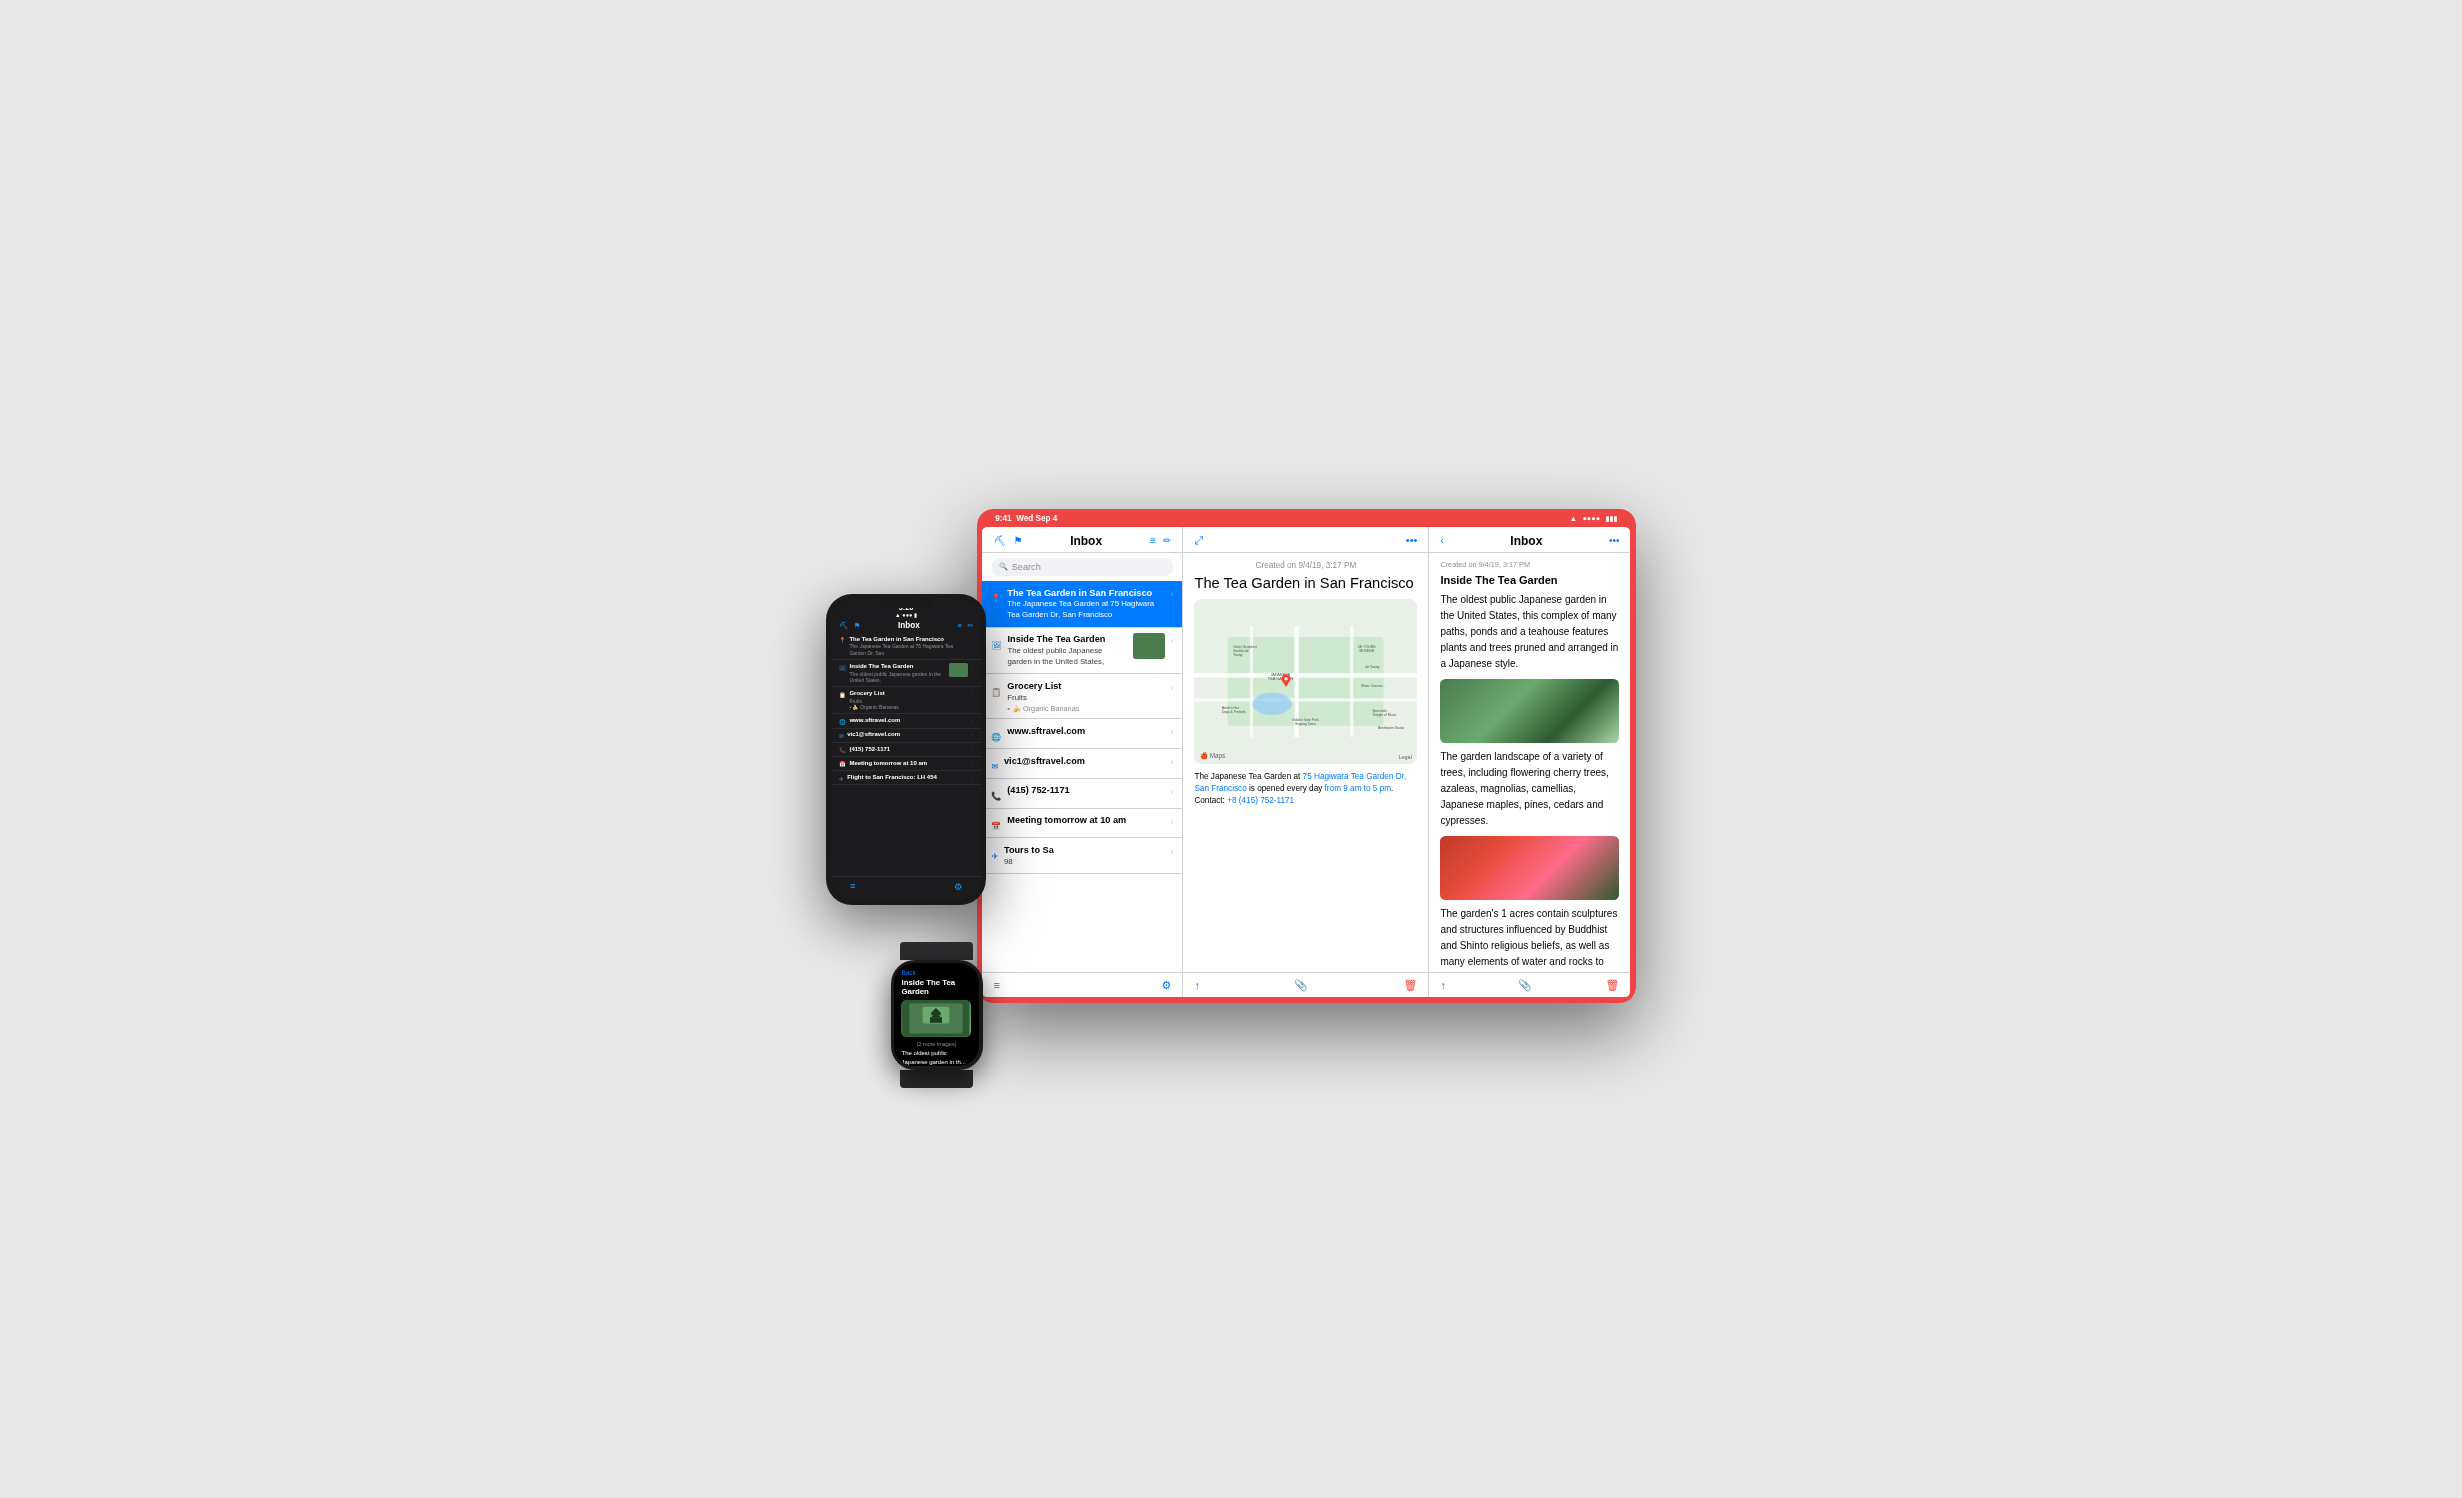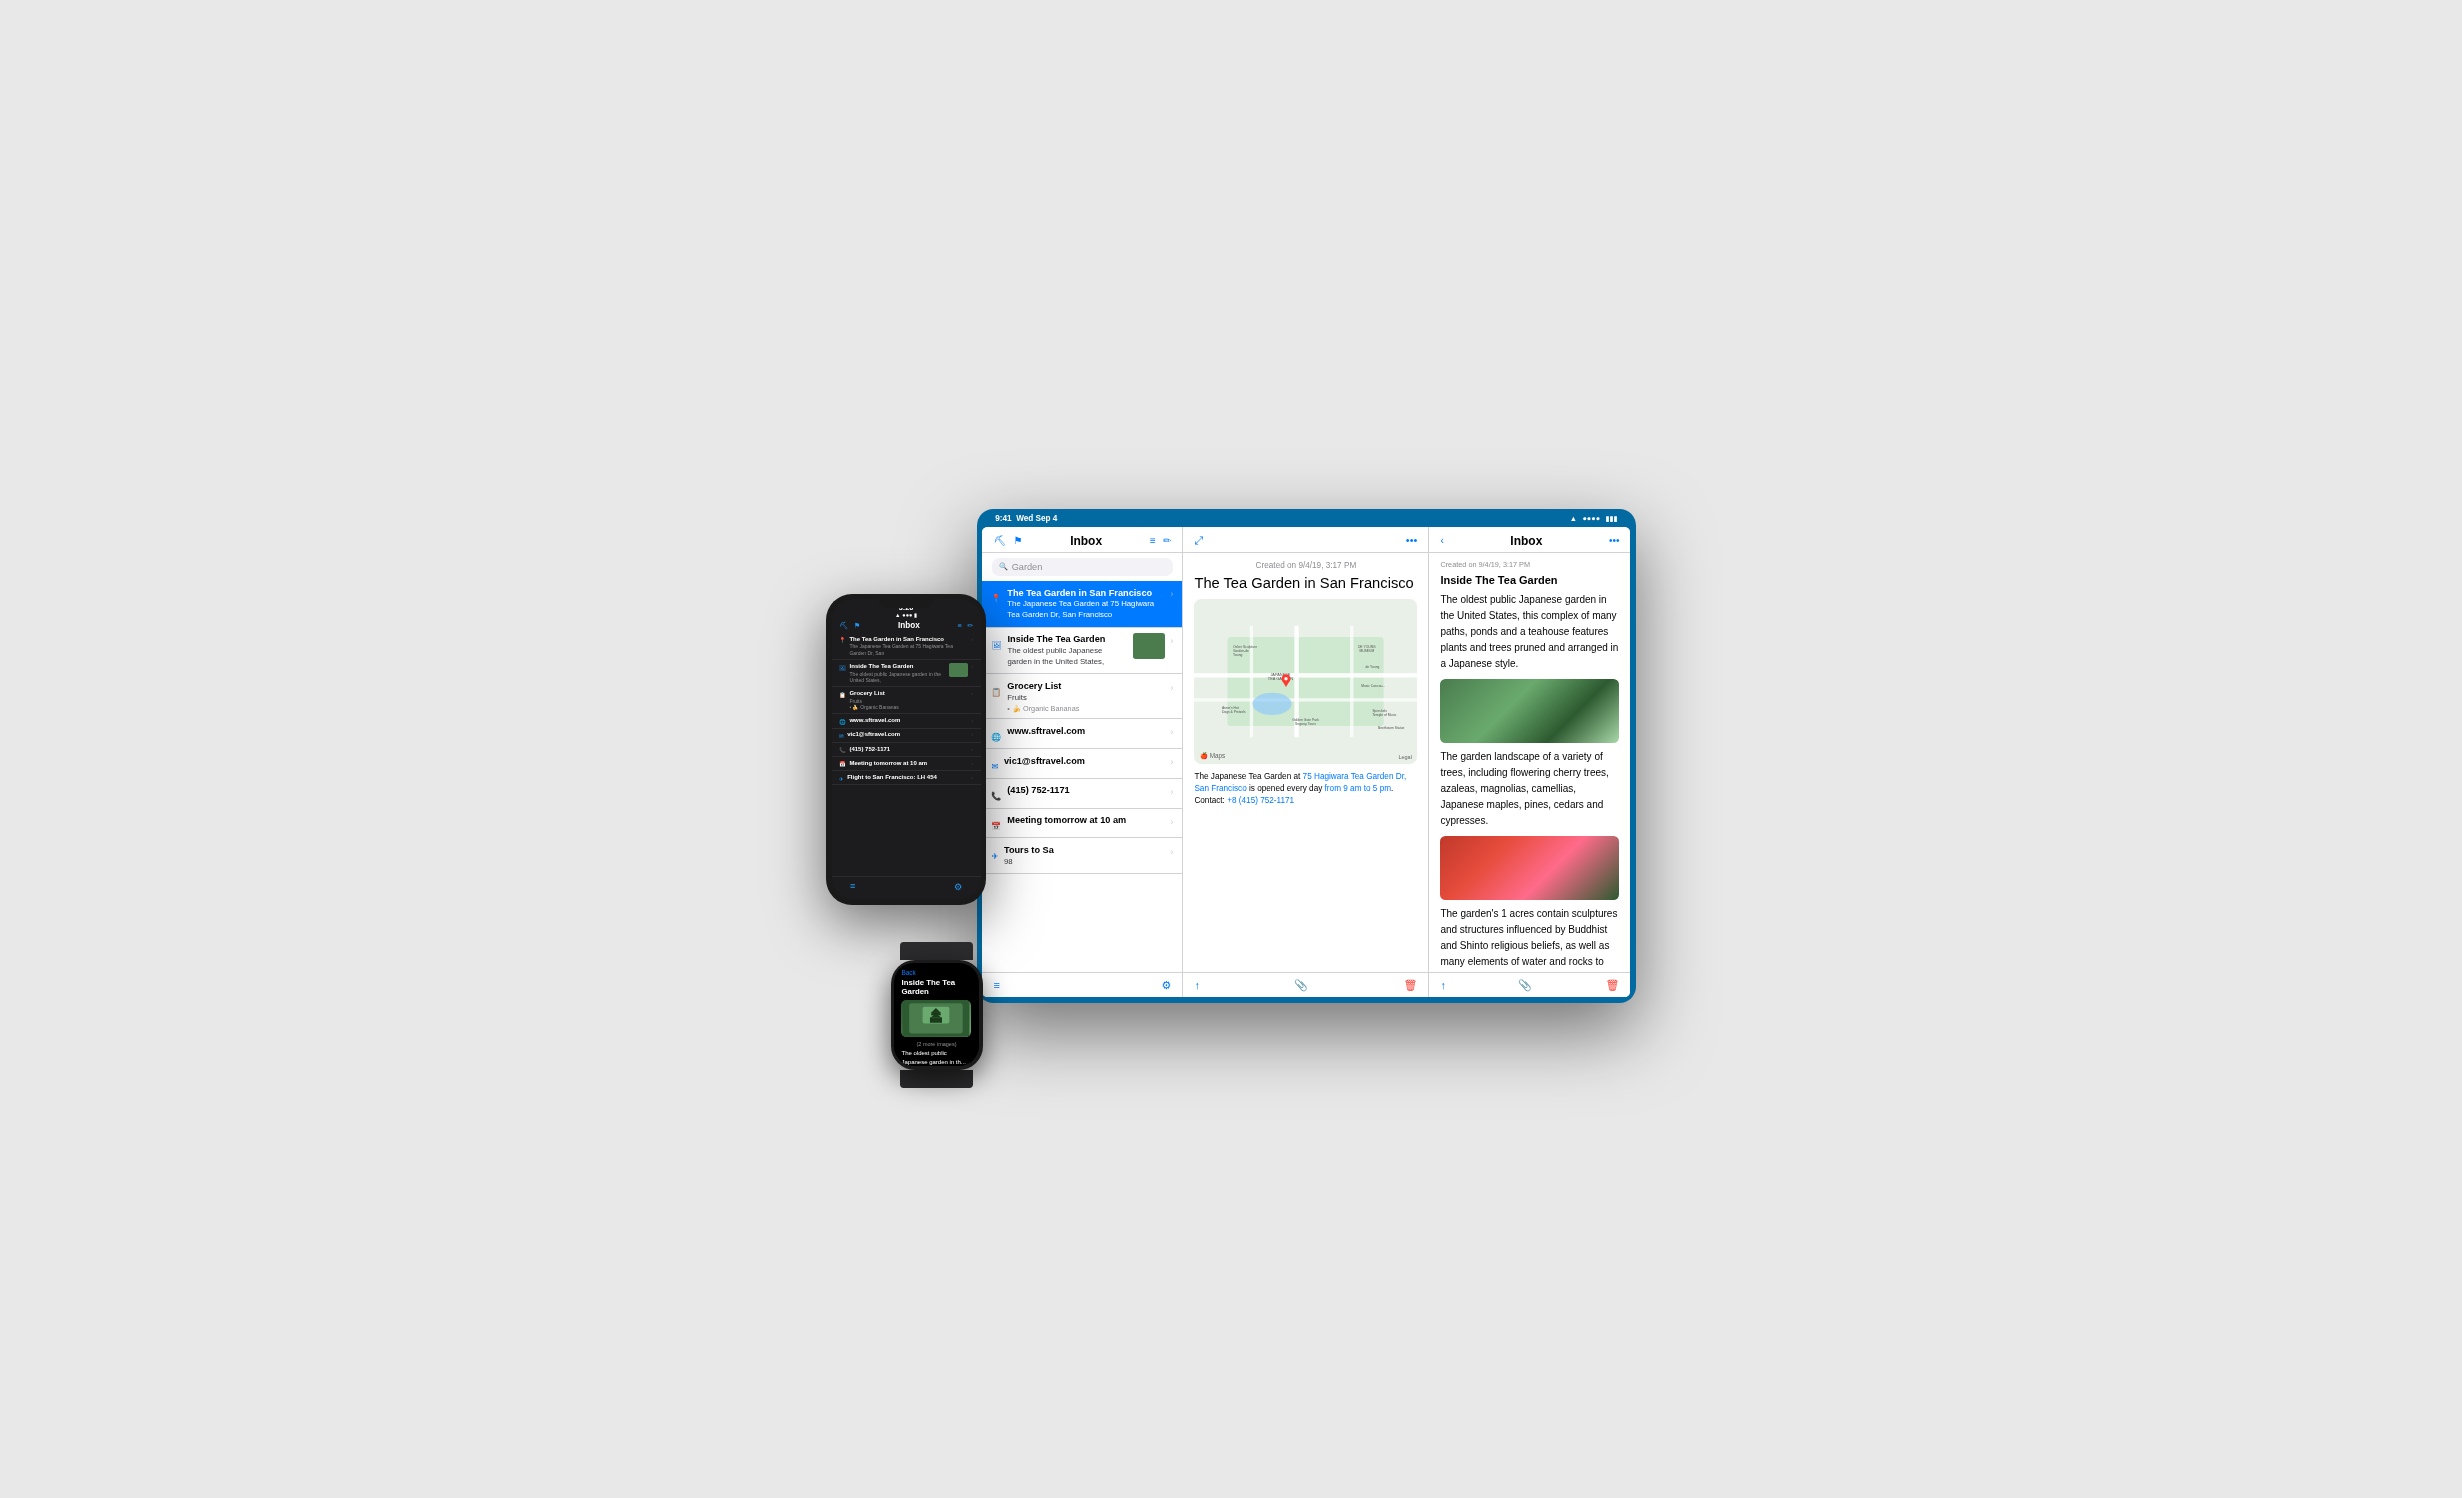--- a/index.html
+++ b/index.html
@@ -153,21 +153,21 @@
     }
     .iphone-bottom-icon {
       color: #2196F3;
       font-size: 9.2px;
     }
 
     
     .ipad {
       width: 659px;
       height: 494px;
-      background: #0369a1;
+      background: #ef4444;
       border-radius: 16.5px;
       position: relative;
       z-index: 2;
       box-shadow: 0 27.5px 73px rgba(0,0,0,0.5);
       flex-shrink: 0;
       display: flex;
       flex-direction: column;
       margin-top: 13px;
     }
     .ipad-status-bar {
@@ -671,21 +671,21 @@
             <span class="ipad-left-nav-icon">⚑</span>
           </div>
           <span class="ipad-left-title">Inbox</span>
           <div class="ipad-left-nav-icons">
             <span class="ipad-left-nav-icon">≡</span>
             <span class="ipad-left-nav-icon">✏</span>
           </div>
         </div>
         <div class="ipad-search">
           <span class="ipad-search-icon">🔍</span>
-          <span class="ipad-search-text">Garden</span>
+          <span class="ipad-search-text">Search</span>
         </div>
         <div class="ipad-list">
 
           <div class="ipad-list-item selected">
             <div class="ipad-item-icon-wrap">
               <span class="ipad-item-icon">📍</span>
             </div>
             <div class="ipad-item-content">
               <div class="ipad-item-title">The Tea Garden in San Francisco</div>
               <div class="ipad-item-subtitle">The Japanese Tea Garden at 75 Hagiwara Tea Garden Dr, San Francisco</div>

